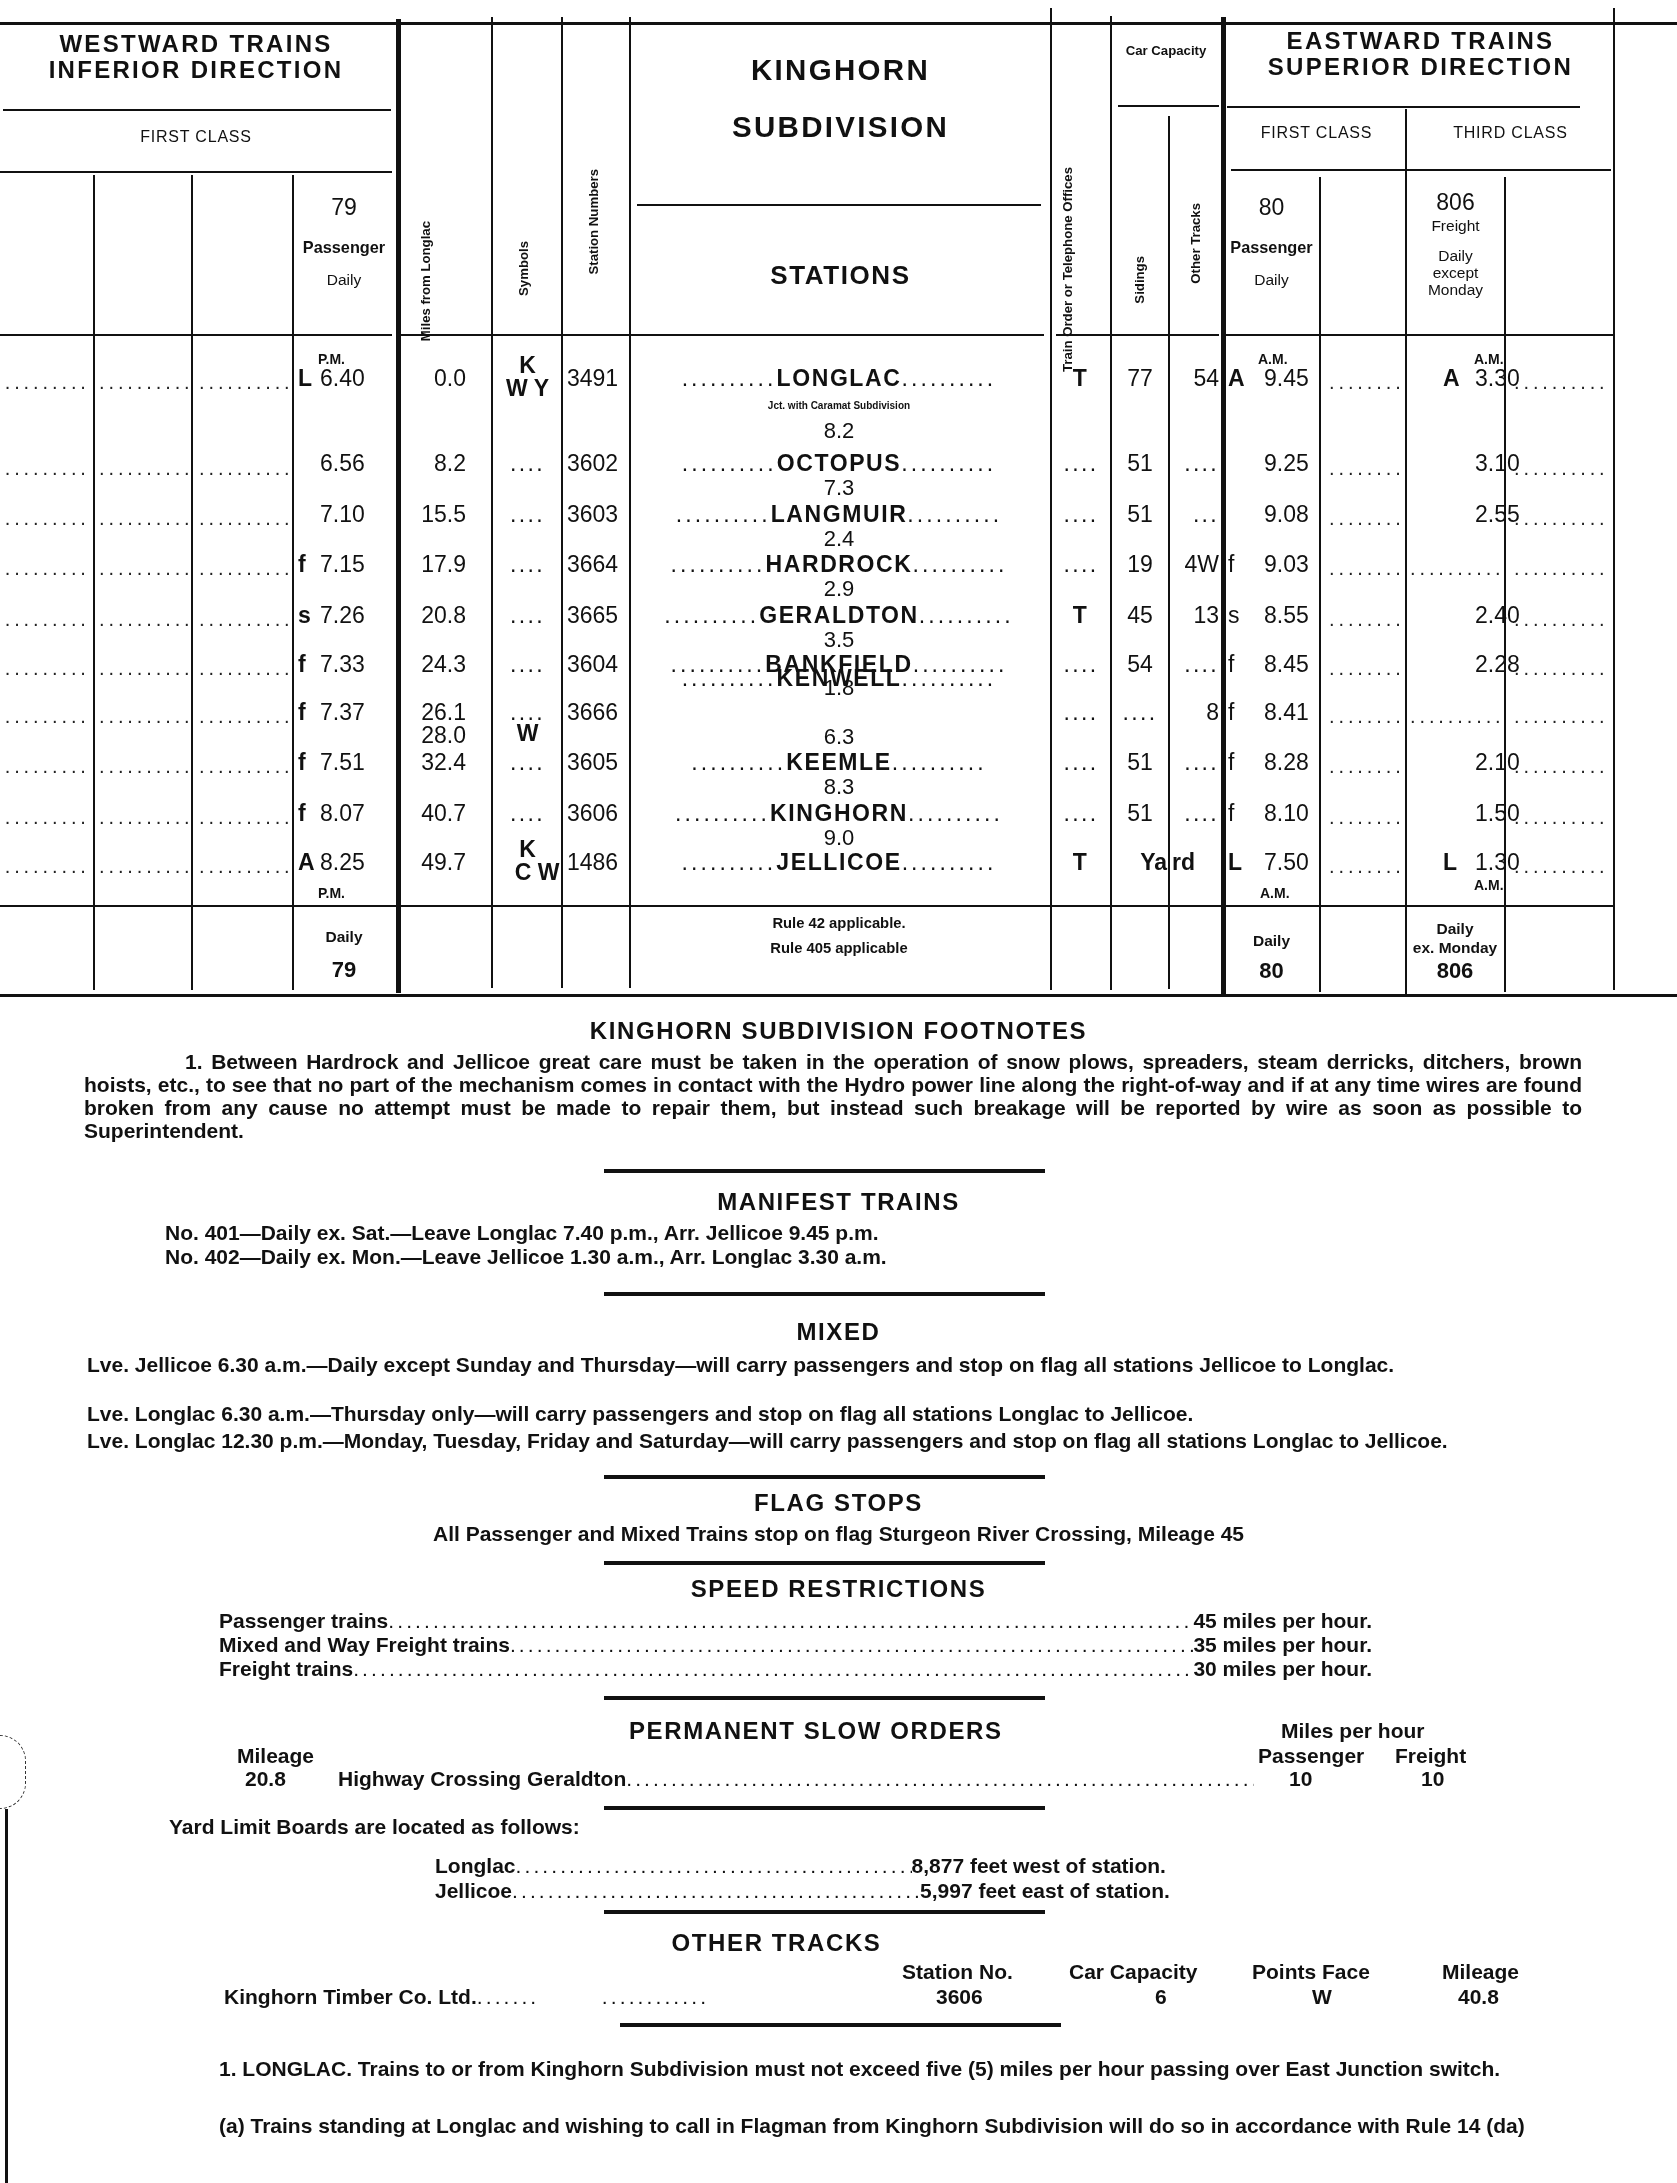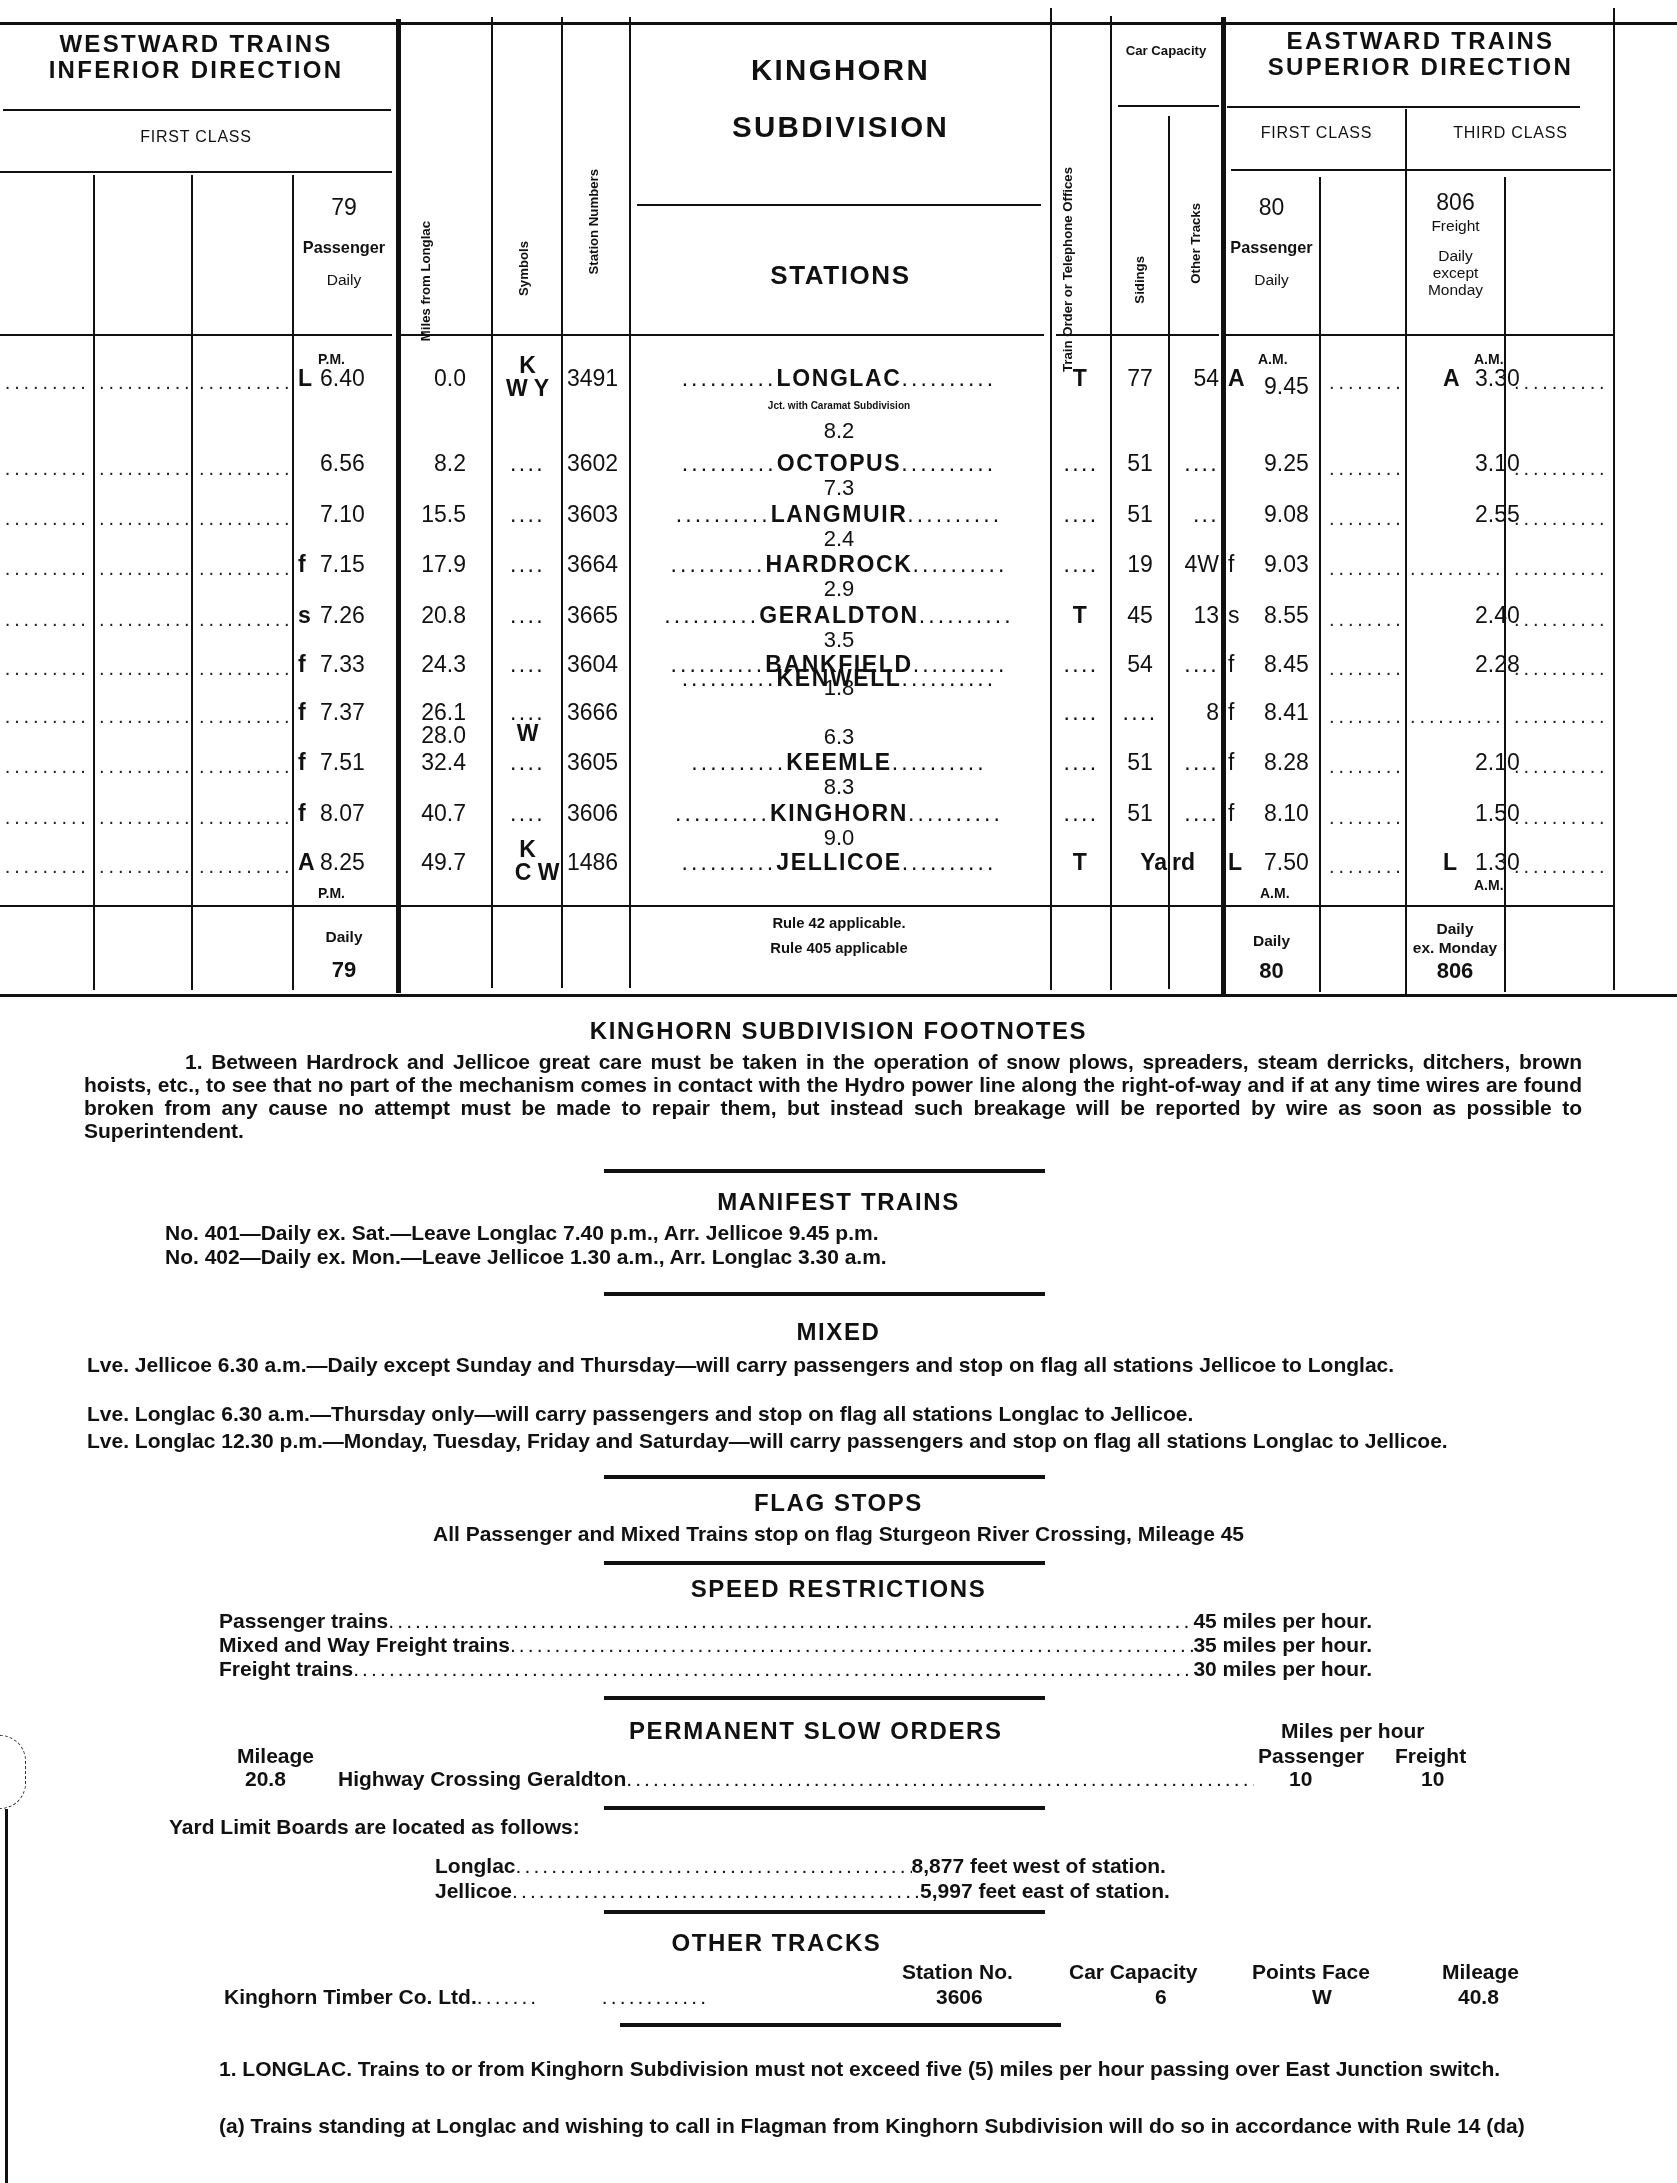--- a/index.html
+++ b/index.html
@@ -144,21 +144,21 @@
       <div class="t r" style="right:1211px;top:365px;width:78px;">0.0</div>
       <div class="sym" style="left:494px;top:354px;width:67px;">K</div>
       <div class="sym" style="left:494px;top:377px;width:67px;">W Y</div>
       <div class="t" style="left:567px;top:365px;">3491</div>
       <div class="sta" style="top:365px;"><span class="dd">..........</span><span class="name">LONGLAC</span><span class="dd">..........</span></div>
       <div class="dist" style="top:418px;">8.2</div>
       <div class="t c b" style="left:1053px;top:365px;width:56px;letter-spacing:2.3px;">T</div>
       <div class="t c" style="left:1113px;top:365px;width:54px;letter-spacing:0;">77</div>
       <div class="t" style="left:1172px;top:365px;width:47px;text-align:right;letter-spacing:0;">54</div>
       <div class="mk" style="left:1228px;top:365px;font-weight:bold;">A</div>
-      <div class="t" style="left:1264px;top:373px;">9.45</div>
+      <div class="t" style="left:1264px;top:365px;">9.45</div>
       <div class="dots" style="left:1329px;top:371px;width:73px;">..................</div>
       <div class="mk" style="left:1443px;top:365px;">A</div>
       <div class="t" style="left:1475px;top:365px;">3.30</div>
       <div class="dots" style="left:1514px;top:371px;width:95px;">..................</div>
       <div class="dots" style="left:4.7px;top:457px;width:85px;">..................</div>
       <div class="dots" style="left:99px;top:457px;width:89px;">..................</div>
       <div class="dots" style="left:199px;top:457px;width:90px;">..................</div>
       <div class="t" style="left:320px;top:450px;">6.56</div>
       <div class="t r" style="right:1211px;top:450px;width:78px;">8.2</div>
       <div class="t c" style="left:494px;top:450px;width:67px;letter-spacing:2.3px;">....</div>

